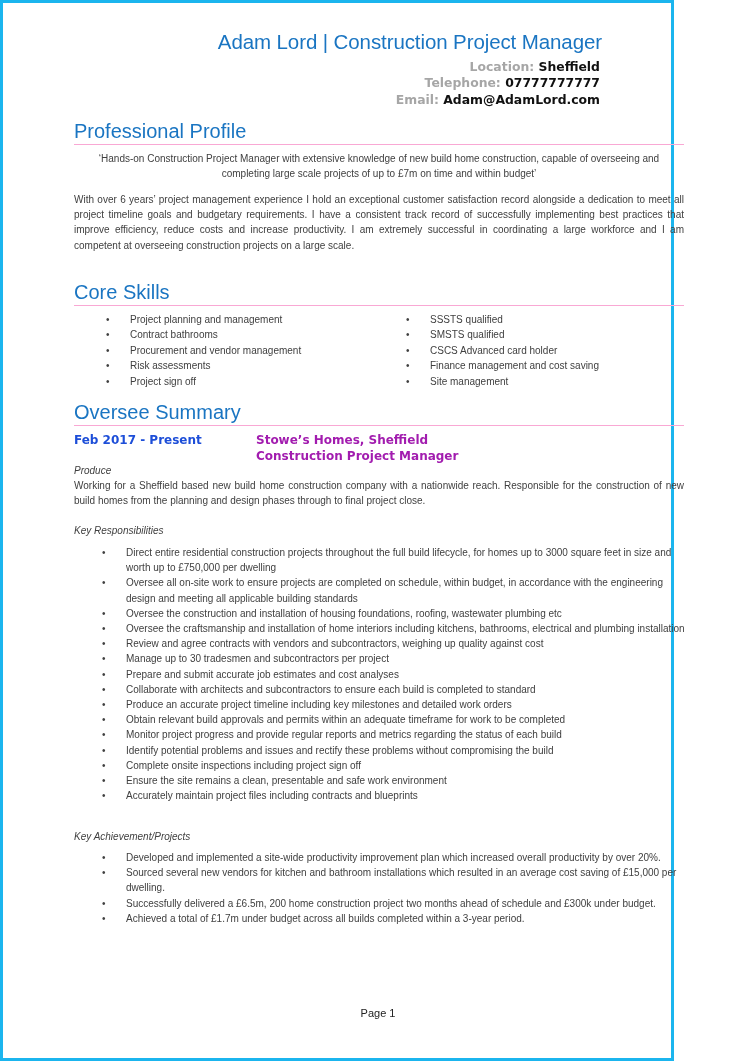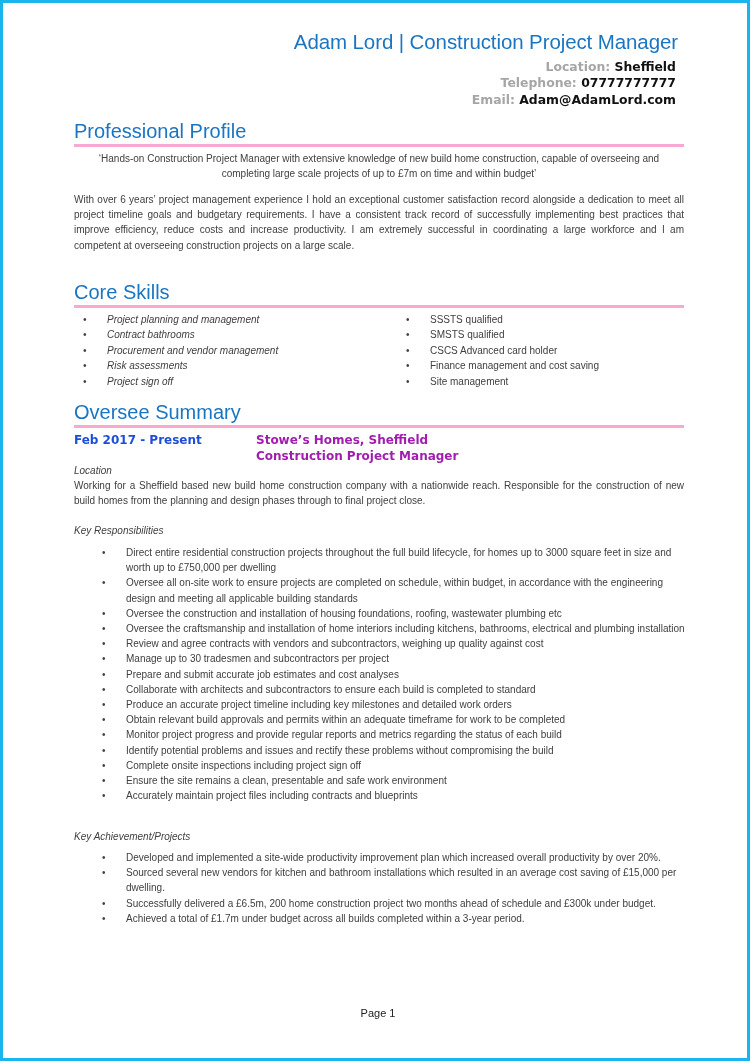--- a/index.html
+++ b/index.html
@@ -1,38 +1,38 @@
 <!DOCTYPE html>
 <html><head>
 <meta charset="utf-8">
 <style>
   html, body { margin: 0; padding: 0; background: #ffffff; }
   body { width: 750px; height: 1061px; position: relative; overflow: hidden; }
   .page {
-    position: absolute; left: 0; top: 0; width: 750px; height: 1061px;
+    position: absolute; left: 0; top: 0; width: 674px; height: 1061px;
     box-sizing: border-box;
     border-top: 3px solid #1bb5ee;
     border-left: 3px solid #1bb5ee;
     border-right: 3px solid #1bb5ee;
     border-bottom: 3px solid #1bb5ee;
     font-family: "DejaVu Sans Condensed", "Liberation Sans Narrow", "Liberation Sans", sans-serif;
     color: #1a1a1a;
   }
   .title {
     position: absolute; right: 69px; top: 27px;
     font-size: 20.5px; color: #1a75c2; white-space: nowrap; letter-spacing: -0.1px;
     font-family: "Liberation Sans", sans-serif;
   }
   .contact { position: absolute; right: 71px; top: 56px; text-align: right; font-size: 12.4px; line-height: 16.4px; font-weight: bold; font-family: "DejaVu Sans", sans-serif; }
   .contact .lbl { color: #a6a6a6; }
   .contact .val { color: #111; }
   .h2 {
     position: absolute; left: 71px; width: 610px;
     font-size: 20px; color: #1a75c2; font-family: "Liberation Sans", sans-serif;
-    border-bottom: 3px solid #f9a8d4; padding-bottom: 1px; line-height: 24px;
+    border-bottom: 1px solid #f9a8d4; padding-bottom: 1px; line-height: 24px;
   }
   .body-text { font-family: "Liberation Sans", sans-serif; font-size: 10px; line-height: 15.2px; color: #404040; }
   .quote { position: absolute; left: 71px; width: 610px; text-align: center; }
   .para { position: absolute; left: 71px; width: 610px; text-align: justify; }
   ul.skills { list-style: none; margin: 0; padding: 0; position: absolute; }
   ul.skills li { position: relative; padding-left: 24px; height: 15.4px; }
   ul.skills li::before { content: "•"; position: absolute; left: 0; top: 0; }
   .job-date { position: absolute; left: 71px; font-weight: bold; color: #1d4ed8; font-family: "DejaVu Sans", sans-serif; font-size: 12px; }
   .job-emp { position: absolute; left: 253px; font-weight: bold; color: #a21caf; font-family: "DejaVu Sans", sans-serif; font-size: 12px; line-height: 16px; }
   .sub { position: absolute; left: 71px; font-style: italic; }
@@ -61,21 +61,21 @@
       <span class="lbl">Email:</span>
       <span class="val">Adam@AdamLord.com</span>
     </div>
   </div>
 
   <div class="h2" style="top:116px;">Professional Profile</div>
   <div class="quote body-text" style="top:148px;">‘Hands-on Construction Project Manager with extensive knowledge of new build home construction, capable of overseeing and completing large scale projects of up to £7m on time and within budget’</div>
   <div class="para body-text" style="top:189px;">With over 6 years’ project management experience I hold an exceptional customer satisfaction record alongside a dedication to meet all project timeline goals and budgetary requirements. I have a consistent track record of successfully implementing best practices that improve efficiency, reduce costs and increase productivity. I am extremely successful in coordinating a large workforce and I am competent at overseeing construction projects on a large scale.</div>
 
   <div class="h2" style="top:277px;">Core Skills</div>
-  <ul class="skills body-text" style="left:80px; top:309px; width:290px;font-style:italic;">
+  <ul class="skills body-text" style="left:103px; top:309px; width:290px;">
     <li>Project planning and management</li>
     <li>Contract bathrooms</li>
     <li>Procurement and vendor management</li>
     <li>Risk assessments</li>
     <li>Project sign off</li>
   </ul>
   <ul class="skills body-text" style="left:403px; top:309px; width:280px;">
     <li>SSSTS qualified</li>
     <li>SMSTS qualified</li>
     <li>CSCS Advanced card holder</li>
@@ -84,21 +84,21 @@
   </ul>
 
   <div class="h2" style="top:397px;">Oversee Summary</div>
 
   <div class="job-date" style="top:430px;">Feb 2017 - Present</div>
   <div class="job-emp" style="top:429px;">
     <div>Stowe’s Homes, Sheffield</div>
     <div>Construction Project Manager</div>
   </div>
 
-  <div class="sub body-text" style="top:460px;">Location</div>
+  <div class="sub body-text" style="top:460px;">Produce</div>
   <div class="para body-text" style="top:475px;">Working for a Sheffield based new build home construction company with a nationwide reach. Responsible for the construction of new build homes from the planning and design phases through to final project close.</div>
 
   <div class="sub body-text" style="top:520px;">Key Responsibilities</div>
   <ul class="bullets body-text" style="top:536px;">
     <li>Direct entire residential construction projects throughout the full build lifecycle, for homes up to 3000 square feet in size and worth up to £750,000 per dwelling</li>
     <li>Oversee all on-site work to ensure projects are completed on schedule, within budget, in accordance with the engineering design and meeting all applicable building standards</li>
     <li>Oversee the construction and installation of housing foundations, roofing, wastewater plumbing etc</li>
     <li>Oversee the craftsmanship and installation of home interiors including kitchens, bathrooms, electrical and plumbing installation</li>
     <li>Review and agree contracts with vendors and subcontractors, weighing up quality against cost</li>
     <li>Manage up to 30 tradesmen and subcontractors per project</li>

